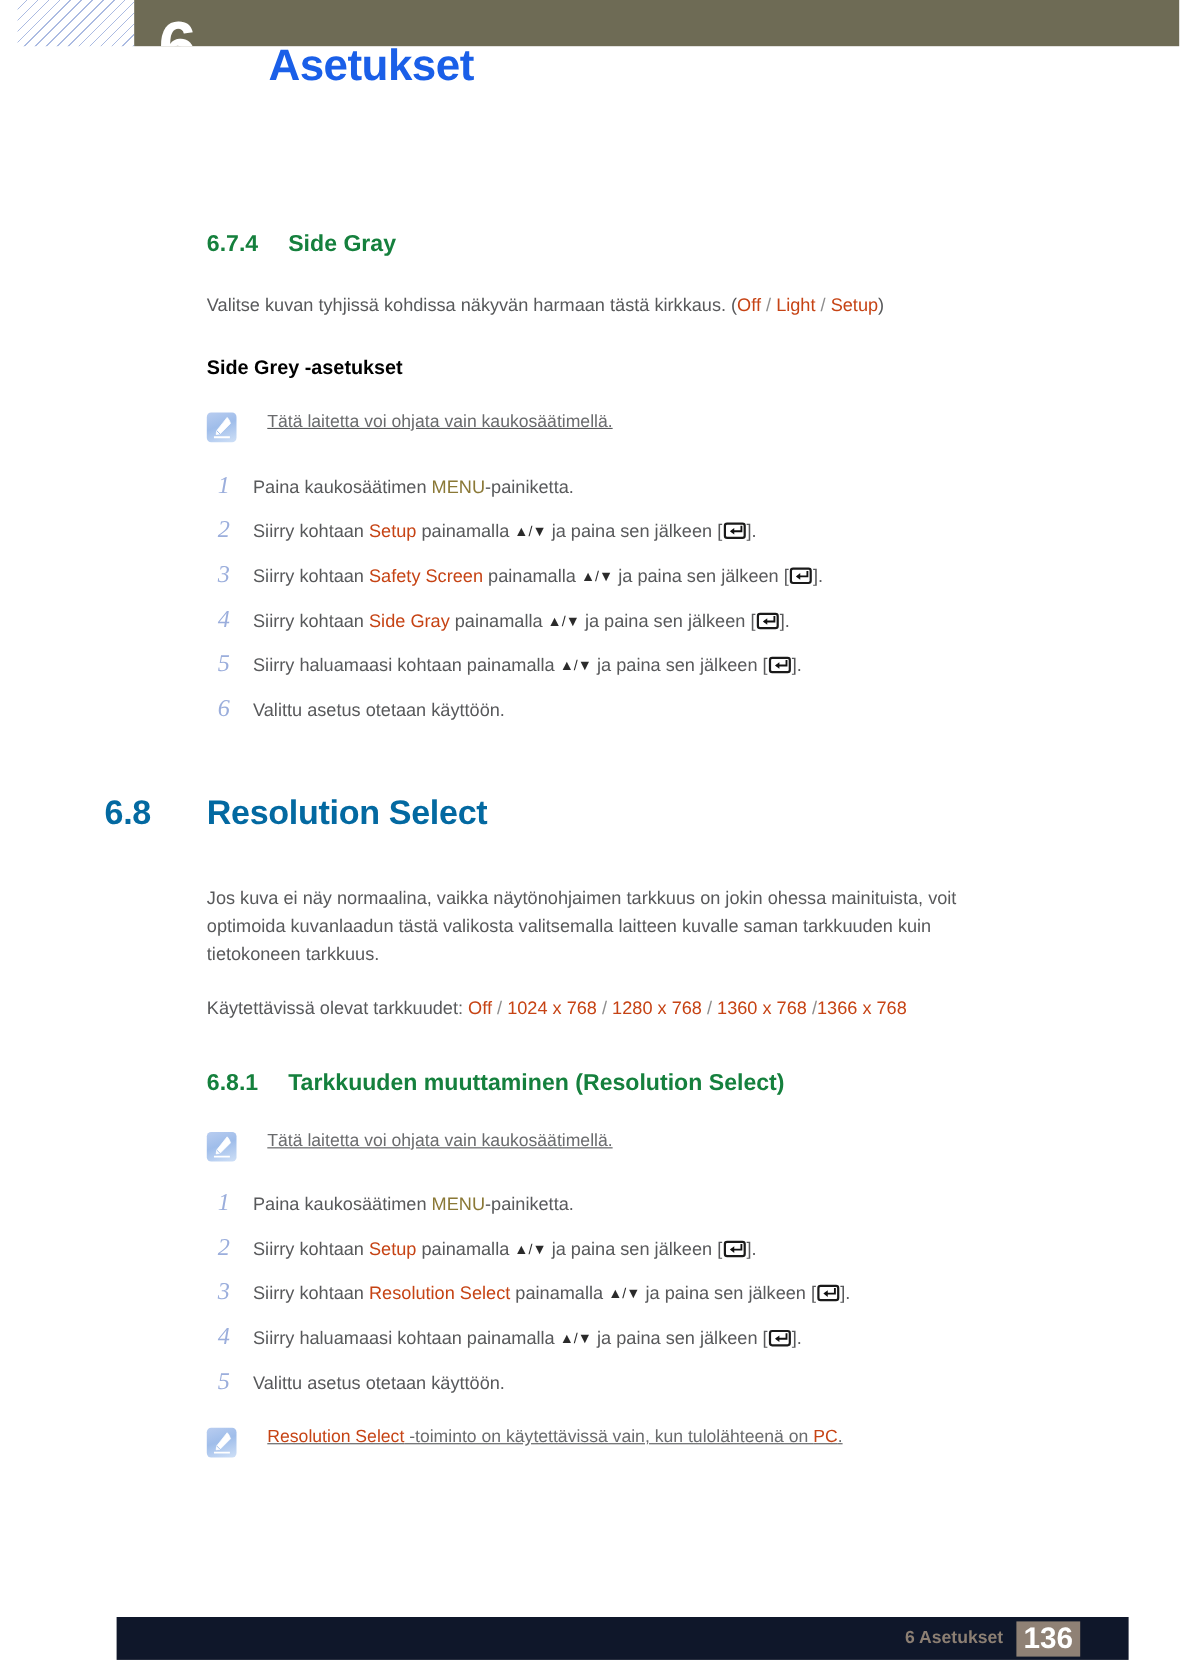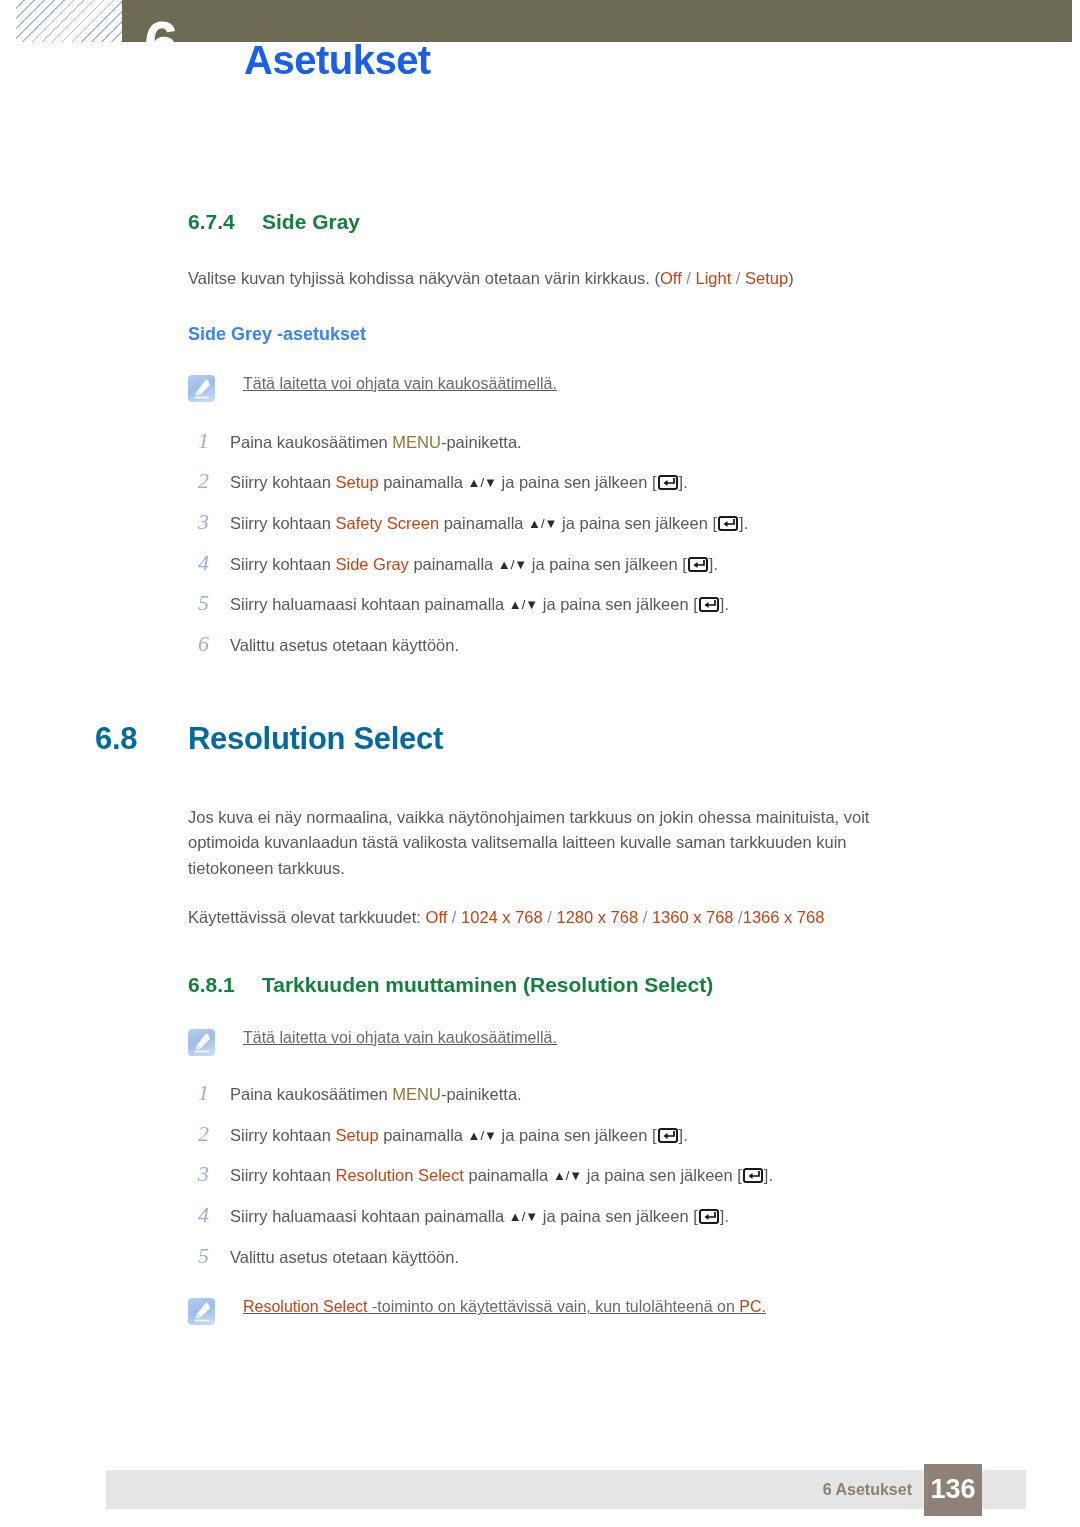--- a/index.html
+++ b/index.html
@@ -71,21 +71,21 @@
   }
   .h2 .num { width: 93px; flex: none; }
 
   .para {
     font-size: 16.5px;
     line-height: 1.55;
     color: #58595b;
   }
 
   .subhead-orange {
-    color: #3b82f6;
+    color: #000000;
     font-weight: bold;
     font-size: 18px;
   }
 
   .orange { color: #c64314; }
   .gold   { color: #8a7836; }
   .sep    { color: #8d8d8d; }
 
   
   .note { display: flex; align-items: flex-start; text-decoration: underline; }
@@ -145,34 +145,34 @@
   }
   .enter-key svg { position: absolute; left: 1px; top: 0px; }
 
   
   .footer {
     position: absolute;
     left: 106px;
     bottom: 18px;
     width: 920px;
     height: 39px;
-    background: #e5e5e5;
+    background: #0f172a;
     display: flex;
     align-items: center;
     justify-content: flex-end;
   }
   .footer-label {
     font-size: 16px;
     color: #8c7f73;
     font-weight: bold;
     margin-right: 12px;
   }
   .page-box {
     width: 58px;
-    height: 52px;
+    height: 32px;
     background: #8f8175;
     color: #ffffff;
     font-size: 27px;
     font-weight: bold;
     display: flex;
     align-items: center;
     justify-content: center;
     margin-right: 44px;
   }
 </style>
@@ -190,21 +190,21 @@
 <div class="content">
 
   <div style="margin-left:188px; margin-top:100px;">
 
     <div class="h3">
       <span class="num">6.7.4</span>
       <span>Side Gray</span>
     </div>
 
     <div class="para" style="margin-top:32px;">
-      <span>Valitse kuvan tyhjissä kohdissa näkyvän otetaan värin kirkkaus. (</span><span class="orange">Off</span><span class="sep"> / </span><span class="orange">Light</span><span class="sep"> / </span><span class="orange">Setup</span><span>)</span>
+      <span>Valitse kuvan tyhjissä kohdissa näkyvän harmaan tästä kirkkaus. (</span><span class="orange">Off</span><span class="sep"> / </span><span class="orange">Light</span><span class="sep"> / </span><span class="orange">Setup</span><span>)</span>
     </div>
 
     <div class="subhead-orange" style="margin-top:32px;">Side Grey -asetukset</div>
 
     <div class="note" style="margin-top:28px;">
       <span class="note-icon">
         <svg width="21" height="22" viewBox="0 0 21 22">
           <path d="M15.5 2.5 C17 4 18 6 18.5 8 L9 17.5 L5.5 18 L6 14.5 Z" fill="#ffffff" stroke="#ffffff" stroke-width="0.7"></path>
           <path d="M3.5 20.5 L18 20.5" stroke="#ffffff" stroke-width="1.6" fill="none"></path>
           <path d="M6 14.5 L9 17.5" stroke="#9fbdea" stroke-width="0.9" fill="none"></path>

